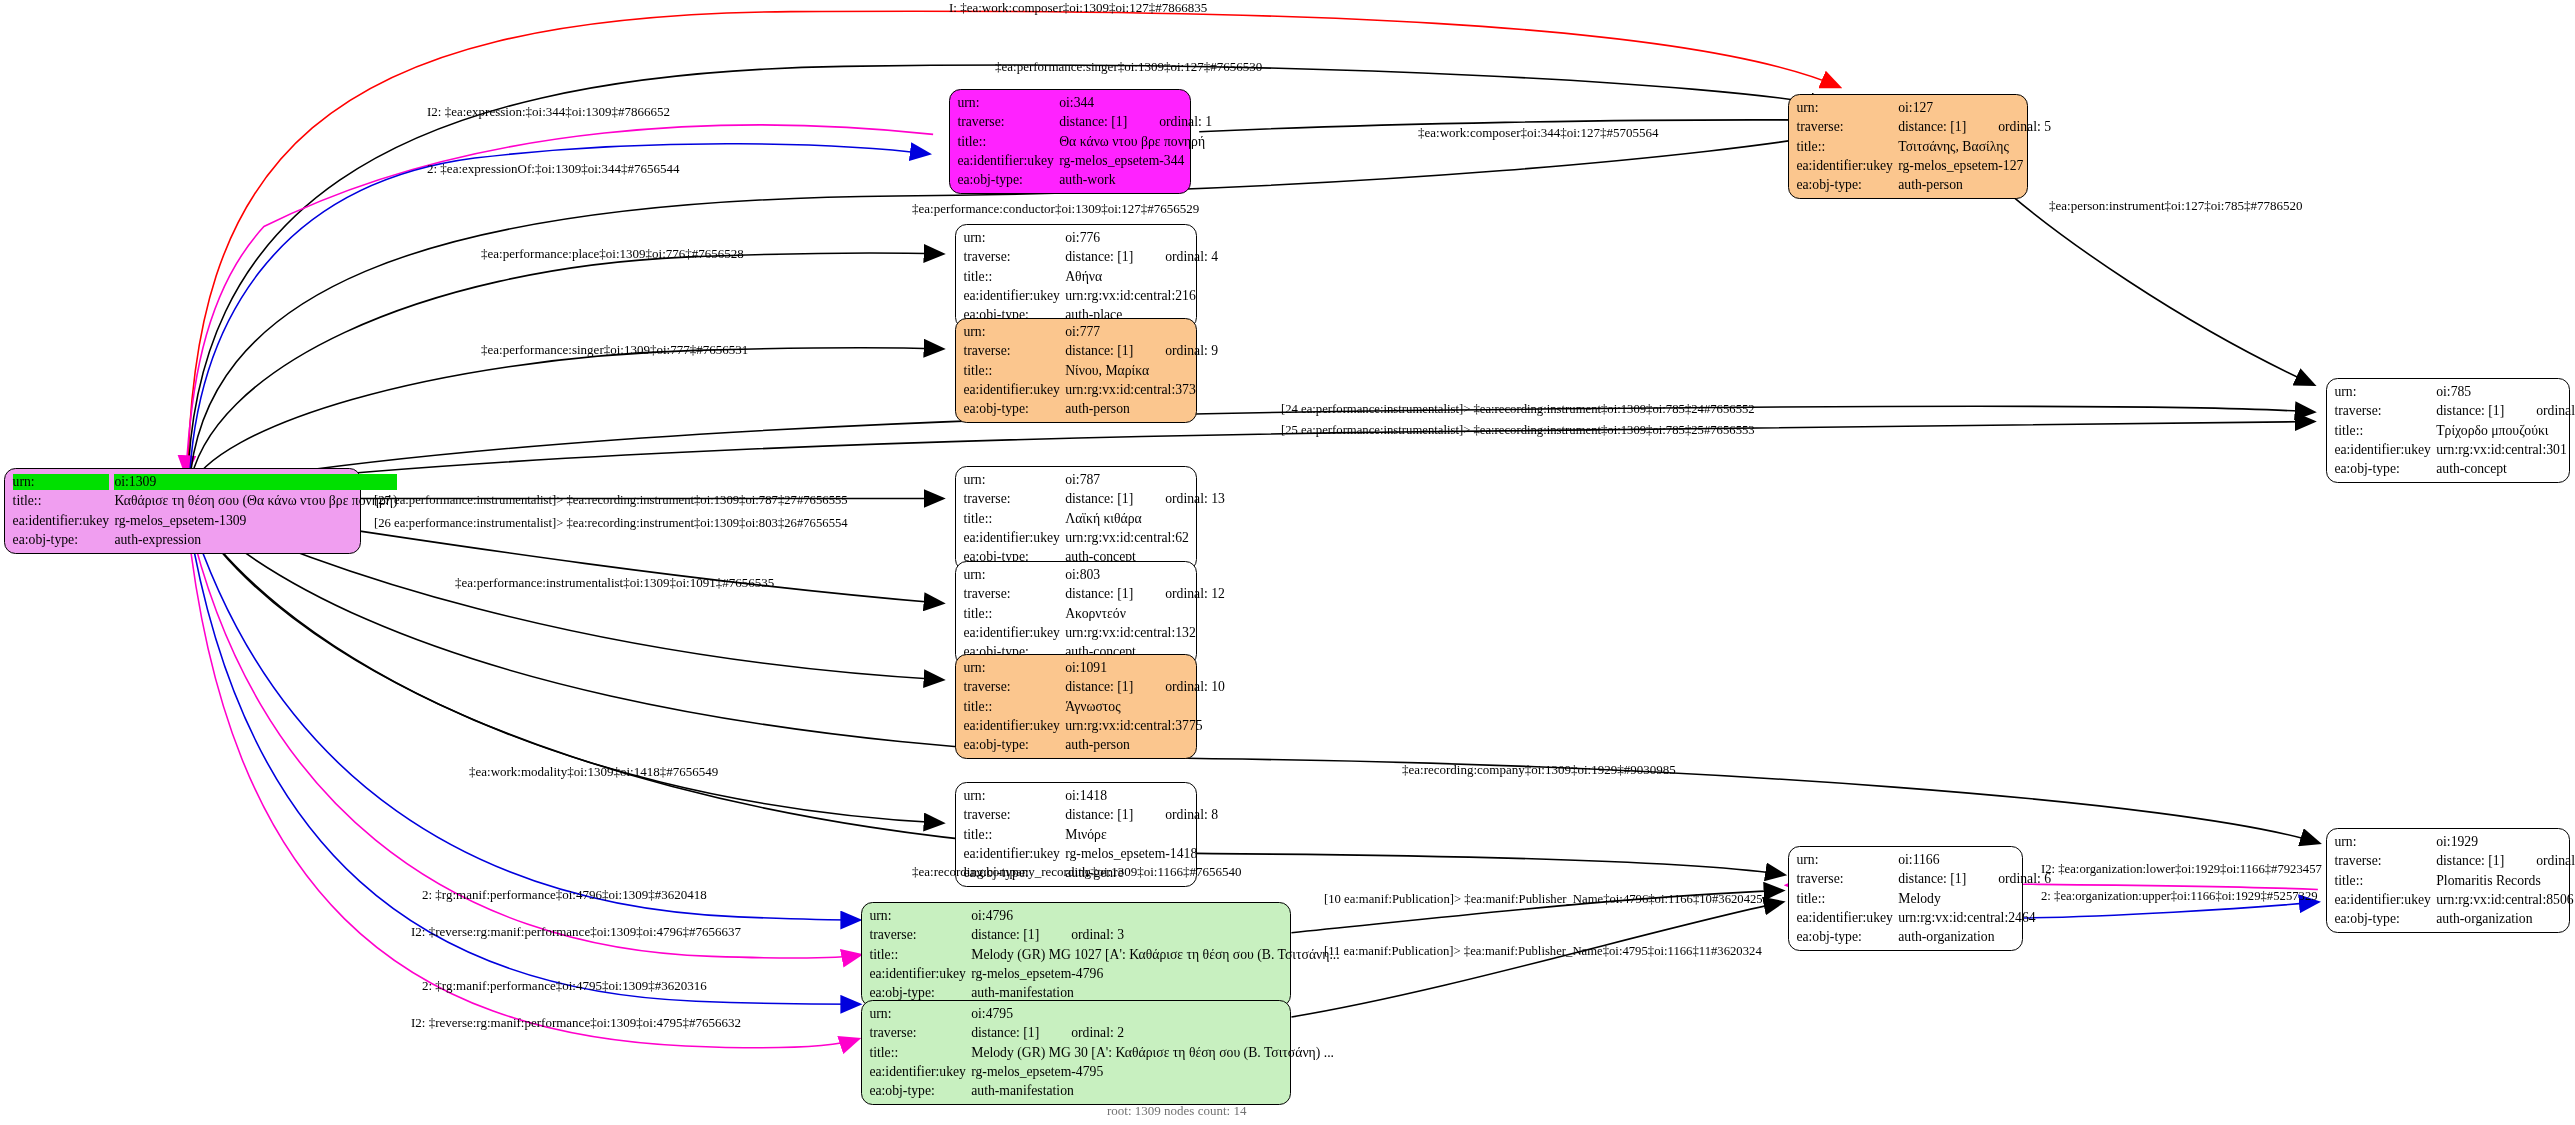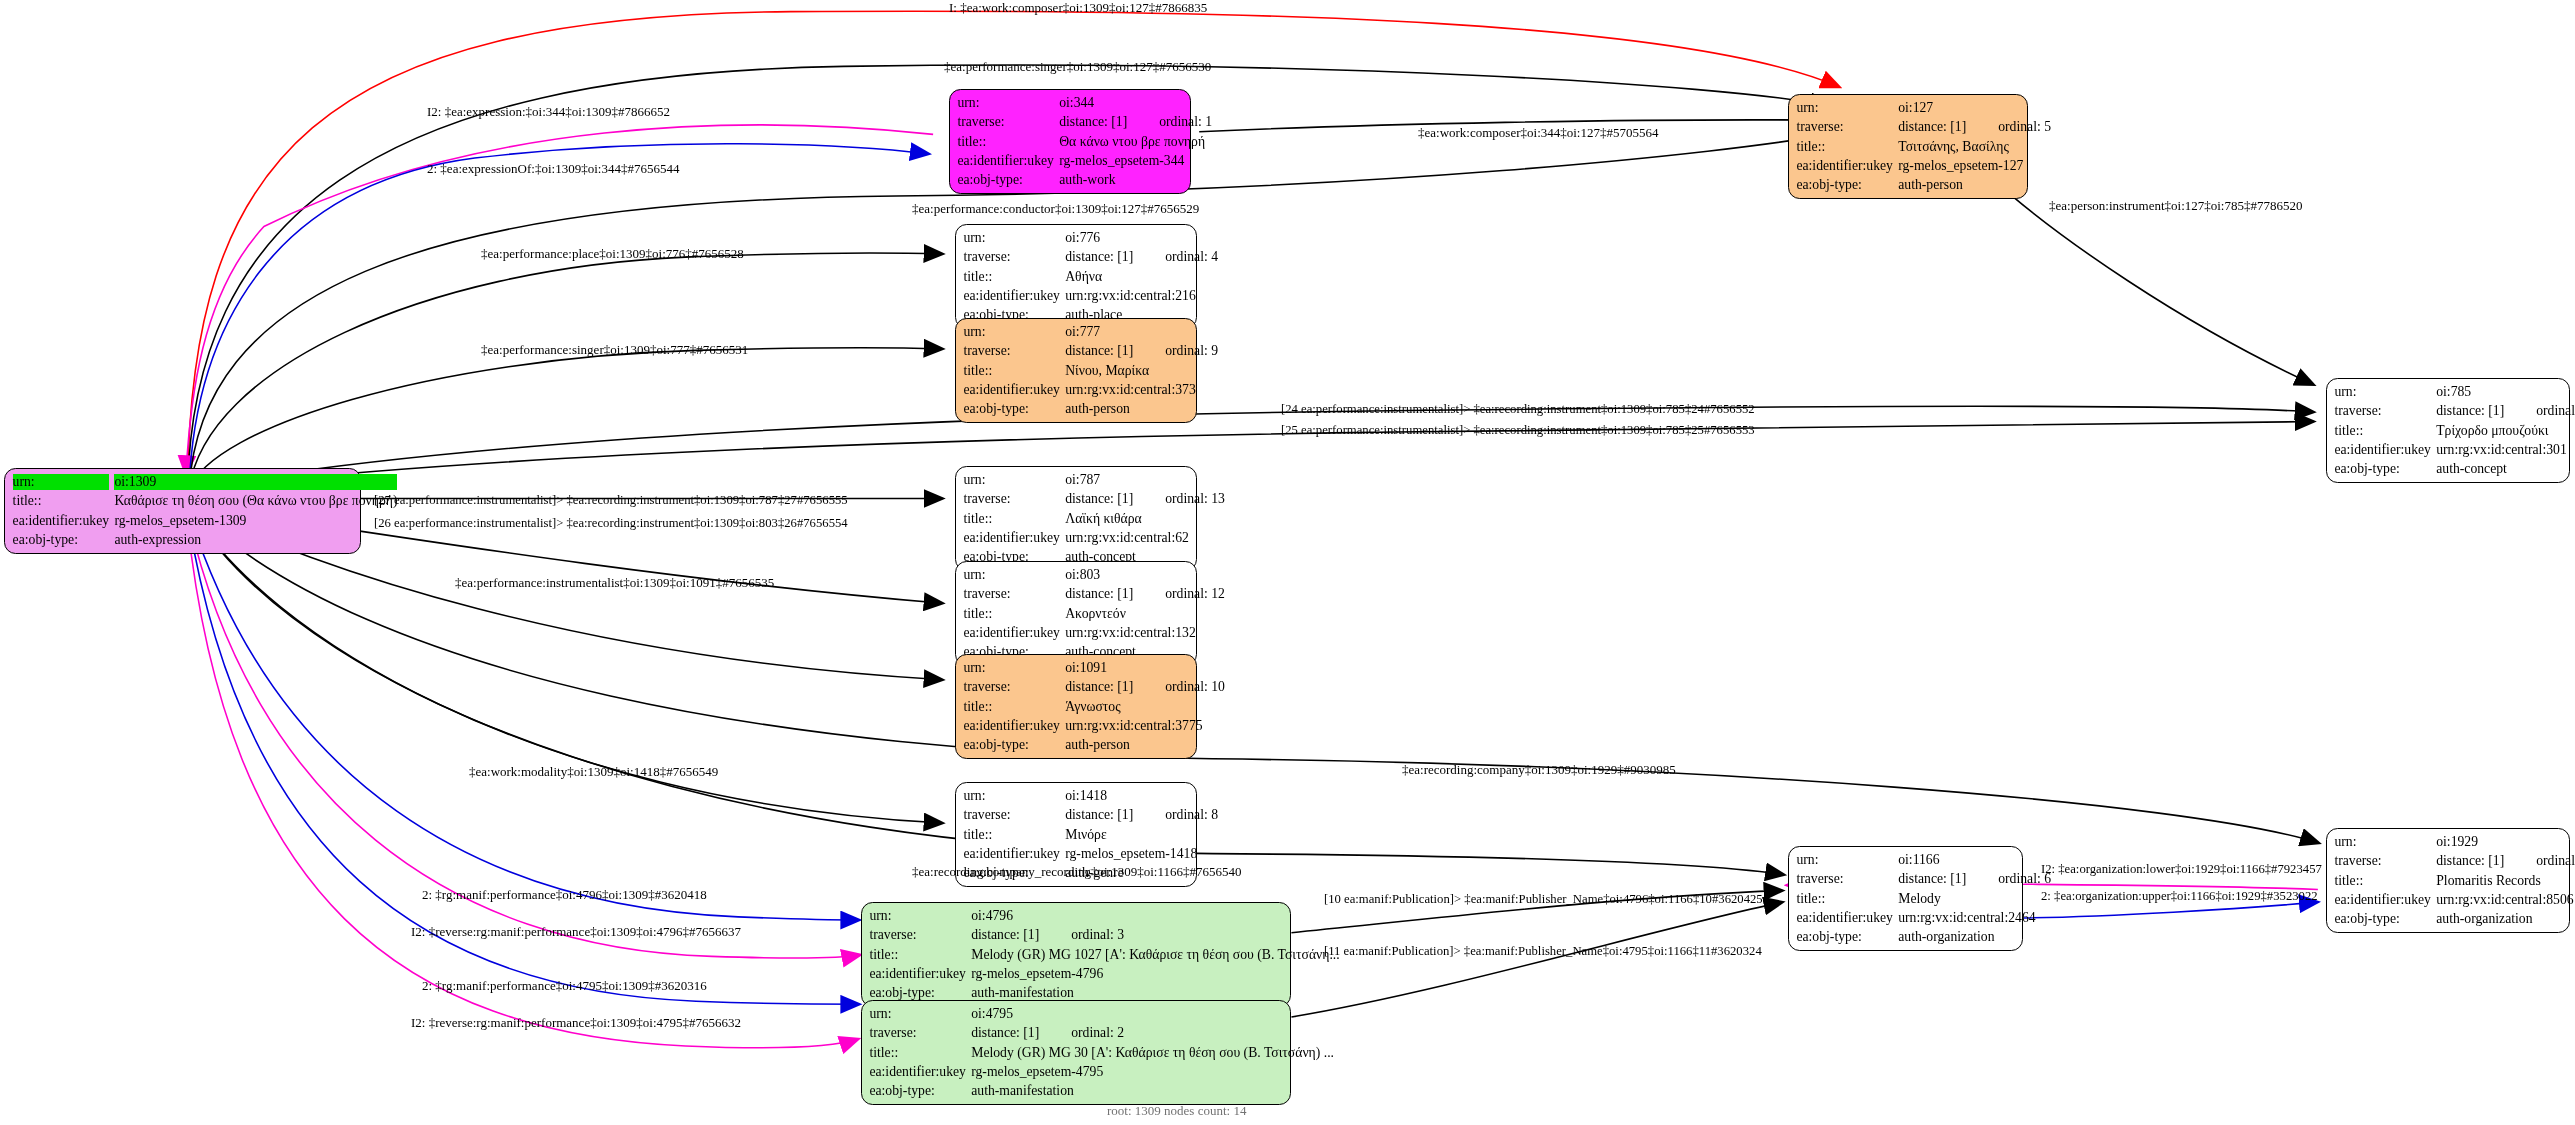--- a/index.html
+++ b/index.html
@@ -303,21 +303,21 @@
       <span class="k">title::</span>
       <span class="v">Plomaritis Records</span>
       <span class="k">ea:identifier:ukey</span>
       <span class="v">urn:rg:vx:id:central:8506</span>
       <span class="k">ea:obj-type:</span>
       <span class="v">auth-organization</span>
     </div>
   </div>
 
   <div class="elabel" style="left:949px;top:0px;">I: ‡ea:work:composer‡oi:1309‡oi:127‡#7866835</div>
-  <div class="elabel" style="left:944px;top:59px;">‡ea:performance:singer‡oi:1309‡oi:127‡#7656530</div>
+  <div class="elabel" style="left:995px;top:59px;">‡ea:performance:singer‡oi:1309‡oi:127‡#7656530</div>
   <div class="elabel" style="left:427px;top:104px;">I2: ‡ea:expression:‡oi:344‡oi:1309‡#7866652</div>
   <div class="elabel" style="left:427px;top:161px;">2: ‡ea:expressionOf:‡oi:1309‡oi:344‡#7656544</div>
   <div class="elabel" style="left:1418px;top:125px;">‡ea:work:composer‡oi:344‡oi:127‡#5705564</div>
   <div class="elabel" style="left:912px;top:187px;margin-top:14px;">‡ea:performance:conductor‡oi:1309‡oi:127‡#7656529</div>
   <div class="elabel" style="left:2049px;top:198px;">‡ea:person:instrument‡oi:127‡oi:785‡#7786520</div>
   <div class="elabel" style="left:481px;top:246px;">‡ea:performance:place‡oi:1309‡oi:776‡#7656528</div>
   <div class="elabel" style="left:481px;top:342px;">‡ea:performance:singer‡oi:1309‡oi:777‡#7656531</div>
   <div class="elabel small" style="left:1281px;top:402px;">[24 ea:performance:instrumentalist]&gt; ‡ea:recording:instrument‡oi:1309‡oi:785‡24#7656552</div>
   <div class="elabel small" style="left:1281px;top:423px;">[25 ea:performance:instrumentalist]&gt; ‡ea:recording:instrument‡oi:1309‡oi:785‡25#7656553</div>
   <div class="elabel small" style="left:374px;top:493px;">[27 ea:performance:instrumentalist]&gt; ‡ea:recording:instrument‡oi:1309‡oi:787‡27#7656555</div>
@@ -326,18 +326,18 @@
   <div class="elabel" style="left:469px;top:764px;">‡ea:work:modality‡oi:1309‡oi:1418‡#7656549</div>
   <div class="elabel" style="left:1402px;top:762px;">‡ea:recording:company‡oi:1309‡oi:1929‡#9030985</div>
   <div class="elabel" style="left:912px;top:864px;">‡ea:recording:company_recording‡oi:1309‡oi:1166‡#7656540</div>
   <div class="elabel" style="left:422px;top:887px;">2: ‡rg:manif:performance‡oi:4796‡oi:1309‡#3620418</div>
   <div class="elabel" style="left:411px;top:924px;">I2: ‡reverse:rg:manif:performance‡oi:1309‡oi:4796‡#7656637</div>
   <div class="elabel" style="left:422px;top:978px;">2: ‡rg:manif:performance‡oi:4795‡oi:1309‡#3620316</div>
   <div class="elabel" style="left:411px;top:1015px;">I2: ‡reverse:rg:manif:performance‡oi:1309‡oi:4795‡#7656632</div>
   <div class="elabel small" style="left:1324px;top:892px;">[10 ea:manif:Publication]&gt; ‡ea:manif:Publisher_Name‡oi:4796‡oi:1166‡10#3620425</div>
   <div class="elabel small" style="left:1324px;top:944px;">[11 ea:manif:Publication]&gt; ‡ea:manif:Publisher_Name‡oi:4795‡oi:1166‡11#3620324</div>
   <div class="elabel small" style="left:2041px;top:862px;">I2: ‡ea:organization:lower‡oi:1929‡oi:1166‡#7923457</div>
-  <div class="elabel small" style="left:2041px;top:889px;">2: ‡ea:organization:upper‡oi:1166‡oi:1929‡#3523022</div>
+  <div class="elabel small" style="left:2041px;top:889px;">2: ‡ea:organization:upper‡oi:1166‡oi:1929‡#5257329</div>
 
   <div class="footer" style="left:1107px;top:1103px;">root: 1309 nodes count: 14</div>
 
 </div>
 
 
 </body></html>

